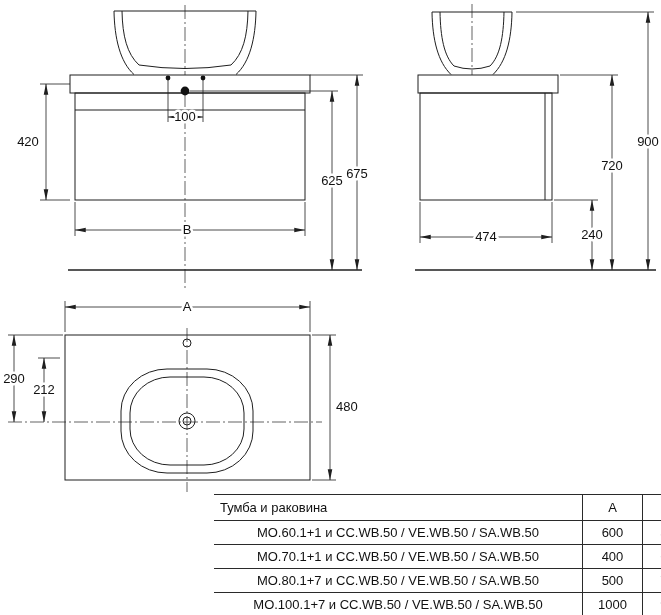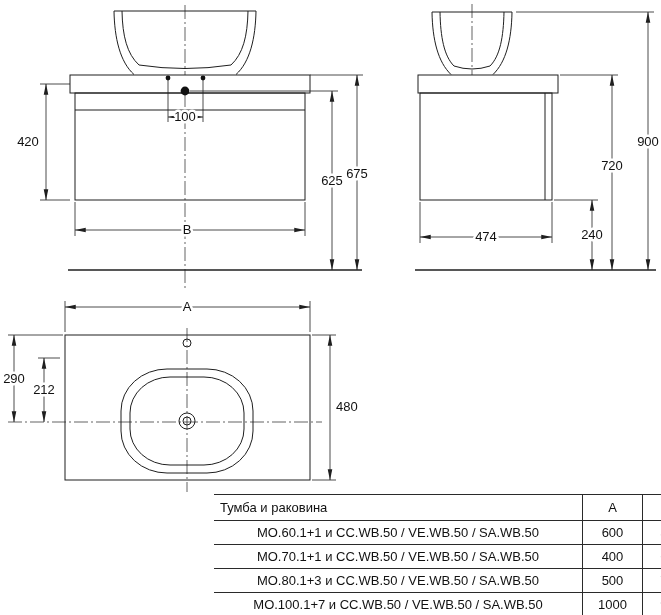--- a/index.html
+++ b/index.html
@@ -210,21 +210,21 @@
         <td class="c-model">MO.60.1+1 и CC.WB.50 / VE.WB.50 / SA.WB.50</td>
         <td class="c-a">600</td>
         <td class="c-b">593</td>
       </tr>
       <tr>
         <td class="c-model">MO.70.1+1 и CC.WB.50 / VE.WB.50 / SA.WB.50</td>
         <td class="c-a">400</td>
         <td class="c-b">693</td>
       </tr>
       <tr>
-        <td class="c-model">MO.80.1+3 и CC.WB.50 / VE.WB.50 / SA.WB.50</td>
+        <td class="c-model">MO.80.1+7 и CC.WB.50 / VE.WB.50 / SA.WB.50</td>
         <td class="c-a">500</td>
         <td class="c-b">793</td>
       </tr>
       <tr>
         <td class="c-model">MO.100.1+7 и CC.WB.50 / VE.WB.50 / SA.WB.50</td>
         <td class="c-a">1000</td>
         <td class="c-b">993</td>
       </tr>
     </tbody>
   </table>

